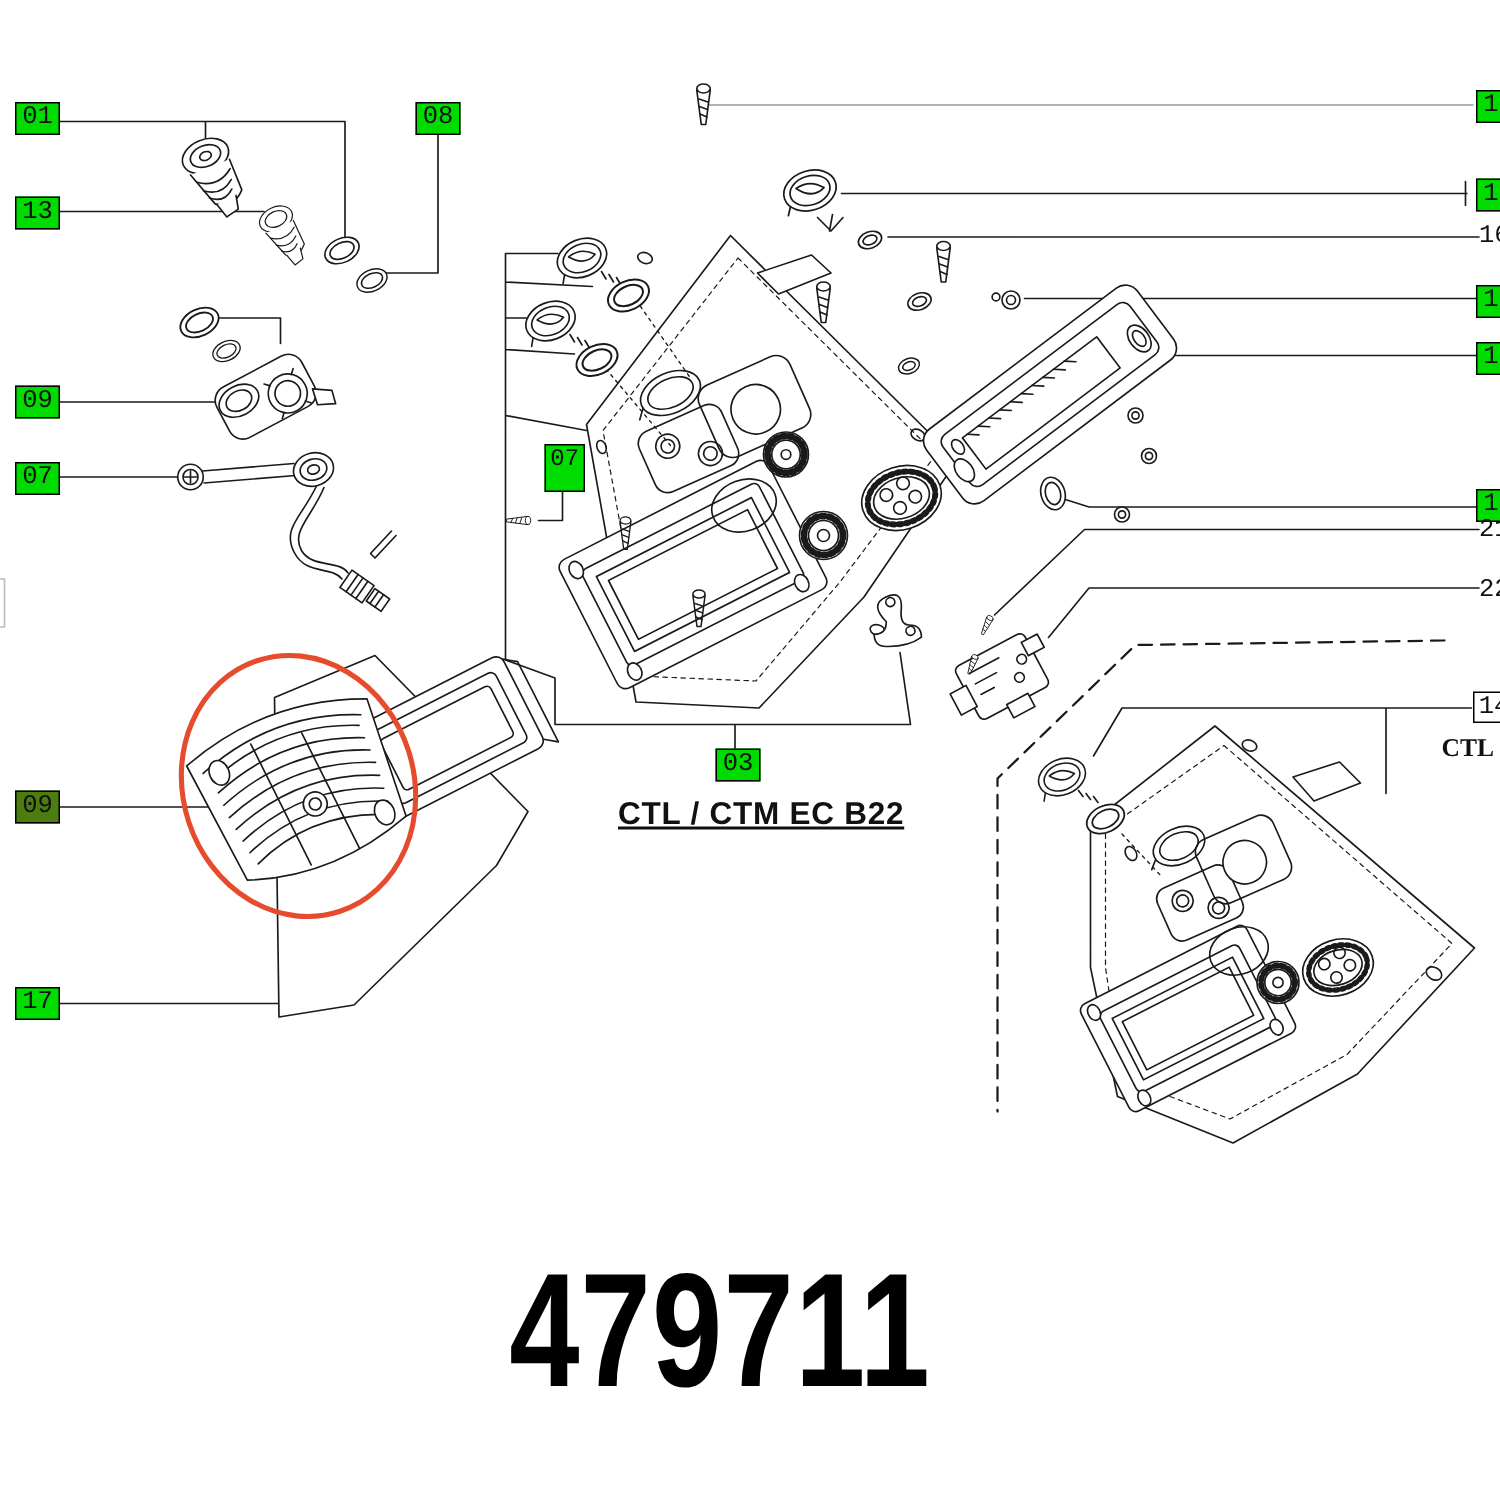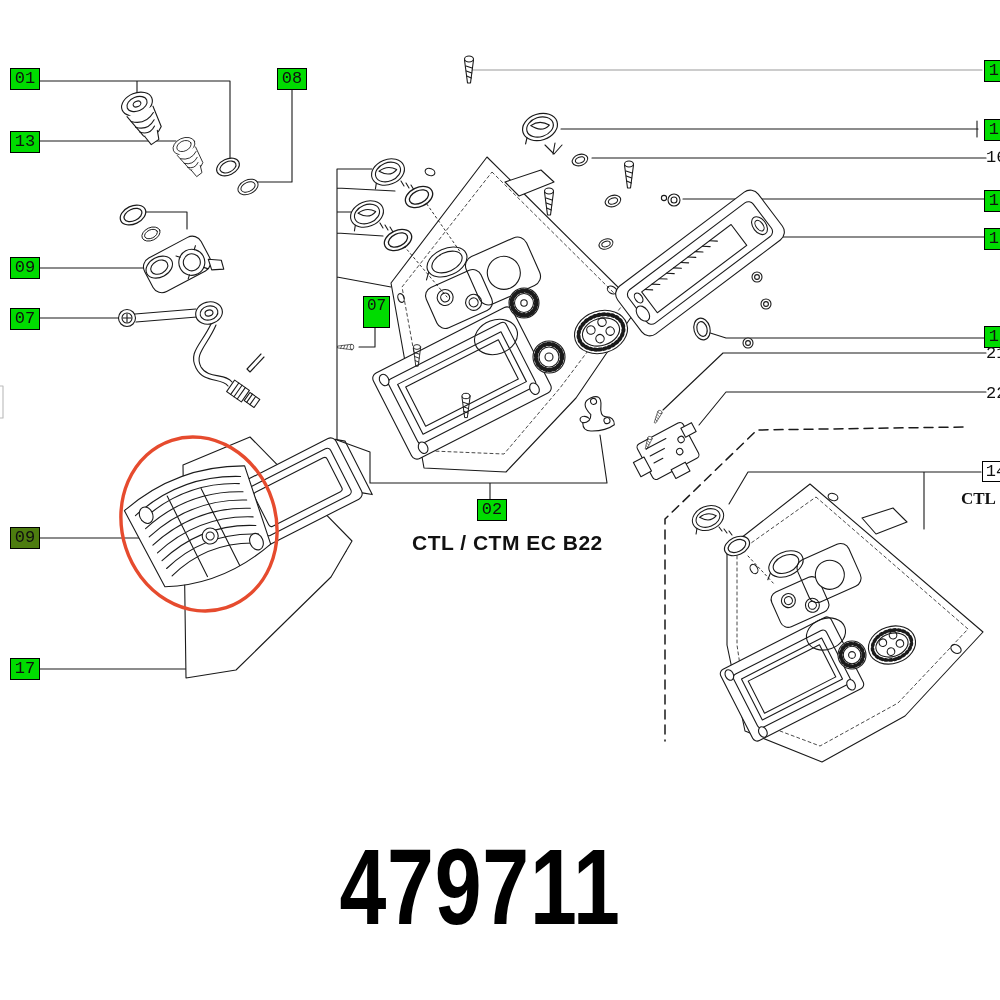--- a/index.html
+++ b/index.html
@@ -7,21 +7,21 @@
   .stage{position:relative;width:1000px;height:1000px;background:#fff;}
   svg{position:absolute;left:0;top:0;}
   .lbl{position:absolute;box-sizing:border-box;width:30px;height:22px;border:1.6px solid #000;
     font-family:"Liberation Mono","DejaVu Sans Mono",monospace;font-size:17px;line-height:19px;
     text-align:center;color:#101010;cursor:pointer;}
   .lbl.green{background:#00DC00;}
   .lbl.red{background:#4d7c0f;}
   .lbl.white{background:#ffffff;}
   .lbl.plain{border:none;background:transparent;width:auto;text-align:left;cursor:default;}
   .cap{position:absolute;color:#111;font-weight:bold;white-space:nowrap;}
-  .cap-center{left:412px;top:531px;font-size:21px;letter-spacing:.5px;}
+  .cap-center{left:412px;top:531px;font-size:21px;letter-spacing:.5px;text-decoration:underline;}
   .cap-right{left:961px;top:489px;font-size:17px;font-family:Liberation Serif, serif;}
   .part-number{position:absolute;left:250px;top:824px;width:460px;text-align:center;
     font-size:108px;font-weight:bold;color:#000;transform:scaleX(.78);transform-origin:50% 50%;
     letter-spacing:1px;}
 </style>
 </head>
 <body>
 
 <div class="stage">
 
@@ -359,21 +359,21 @@
     <rect x="-2" y="386" width="5" height="32" fill="#fff" stroke="#bbb"></rect>
   </g>
 </svg>
 
 <div class="lbl green" style="left:10px;top:68px">01</div>
 <div class="lbl green" style="left:277px;top:68px">08</div>
 <div class="lbl green" style="left:10px;top:131px">13</div>
 <div class="lbl green" style="left:10px;top:257px">09</div>
 <div class="lbl green" style="left:10px;top:308px">07</div>
 <div class="lbl green" style="left:363px;top:296px;width:27px;height:32px;font-size:16px;line-height:18px">07</div>
-<div class="lbl green" style="left:477px;top:499px">02</div>
+<div class="lbl green" style="left:477px;top:499px">03</div>
 <div class="lbl red" style="left:10px;top:527px">09</div>
 <div class="lbl green" style="left:10px;top:658px">17</div>
 
 <div class="lbl green" style="left:984px;top:60px">12</div>
 <div class="lbl green" style="left:984px;top:119px">15</div>
 <div class="lbl plain" style="left:986px;top:148px">16</div>
 <div class="lbl green" style="left:984px;top:190px">17</div>
 <div class="lbl green" style="left:984px;top:228px">18</div>
 <div class="lbl green" style="left:984px;top:326px">19</div>
 <div class="lbl plain" style="left:986px;top:344px">21</div>

